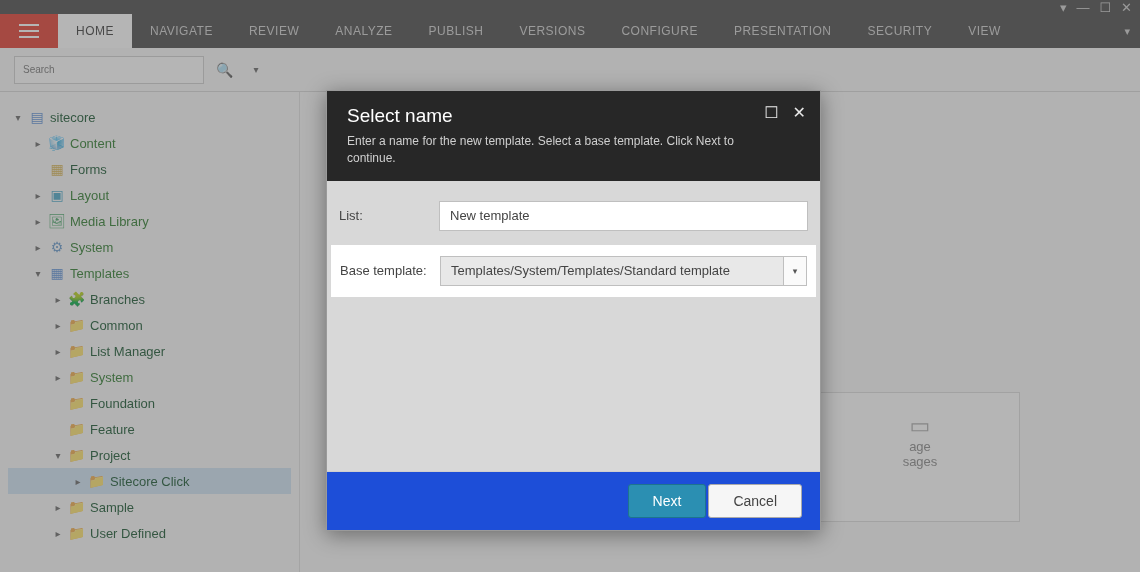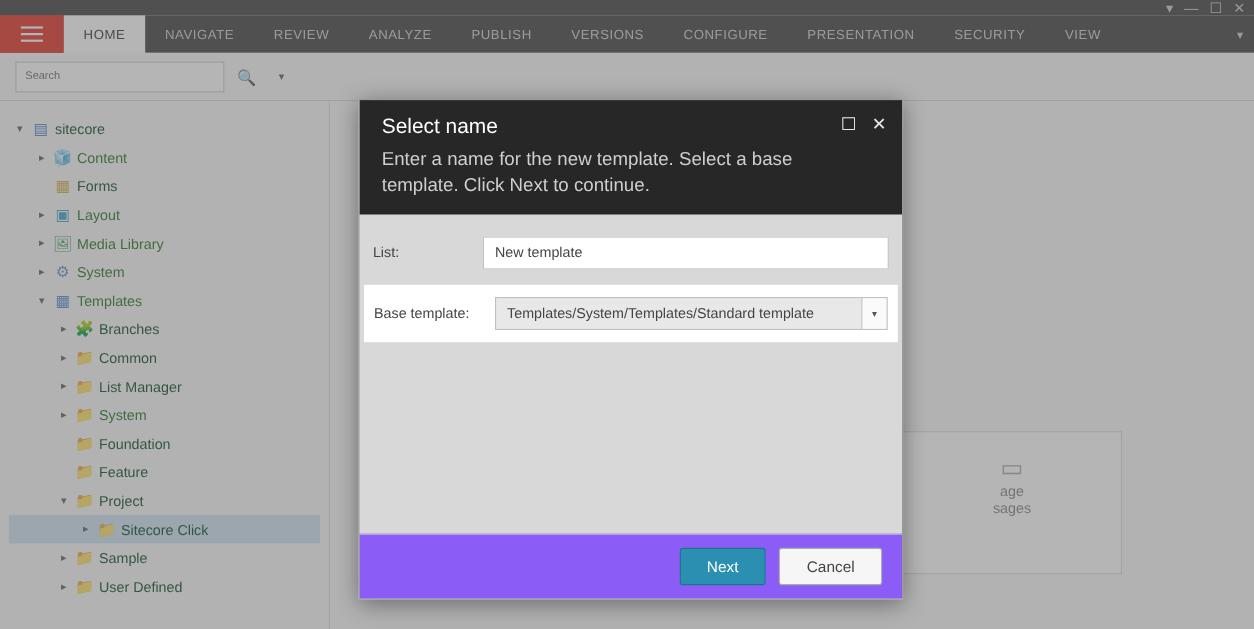--- a/index.html
+++ b/index.html
@@ -51,35 +51,35 @@
 .ic-branch { color: #5a8fd6; }
 .ic-folder { color: #e2b84f; }
 
 
 .overlay { position: absolute; inset: 0; background: rgba(90,90,90,0.45); }
 
 
 .dialog { position: absolute; left: 326px; top: 90px; width: 495px; background: #d8d8d8; border: 1px solid #9a9a9a; box-shadow: 0 4px 20px rgba(0,0,0,0.4); }
 .dialog-header { background: #272727; color: #fff; padding: 14px 20px 14px 20px; position: relative; }
 .dialog-title { font-size: 19px; font-weight: 400; margin-bottom: 6px; }
-.dialog-subtitle { font-size: 17px; color: #cfcfcf; line-height: 1.4; max-width: 400px; }
+.dialog-subtitle { font-size: 12px; color: #cfcfcf; line-height: 1.4; max-width: 400px; }
 .dialog-header-icons { position: absolute; top: 12px; right: 14px; display: flex; gap: 14px; }
 .dialog-header-icons span { cursor: pointer; color: #e8e8e8; font-size: 16px; }
 
 .dialog-body { padding: 20px 12px 30px 12px; background: #d8d8d8; }
 .form-row { display: flex; align-items: center; margin-bottom: 14px; }
 .form-row.highlight { background: #fff; padding: 10px 8px; margin: 0 -8px 14px -8px; border: 1px solid #fff; }
 .form-label { width: 100px; font-size: 13px; color: #444; }
 .form-input { flex: 1; height: 30px; border: 1px solid #bfbfbf; background: #fff; padding: 0 10px; font-size: 13px; color: #444; outline: none; }
-.form-input[readonly] { background: #e8e8e8; margin-left: 10px; }
+.form-input[readonly] { background: #e8e8e8; }
 .select-wrap { flex: 1; display: flex; }
 .select-wrap .form-input { border-right: none; }
 .select-drop { width: 24px; height: 30px; border: 1px solid #bfbfbf; background: #fafafa; display: flex; align-items: center; justify-content: center; cursor: pointer; font-size: 9px; color: #555; }
 
-.dialog-footer { background: #8b5cf6; border-top: 1px solid #cfcfcf; padding: 12px 18px; display: flex; justify-content: flex-end; gap: 12px; align-items: flex-end; }
+.dialog-footer { background: #1d4ed8; border-top: 1px solid #cfcfcf; padding: 12px 18px; display: flex; justify-content: flex-end; gap: 2px; align-items: flex-end; }
 .btn { height: 34px; padding: 0 24px; border: 1px solid #aaa; border-radius: 3px; background: #f6f6f6; color: #444; font-size: 14px; cursor: pointer; }
 .btn.primary { background: #2b8fb2; border-color: #1d748f; color: #fff; }
 
 
 .bg-card { position: absolute; right: 120px; top: 300px; width: 200px; height: 130px; border: 1px solid #ddd; background: #fff; padding: 20px; text-align: center; color: #888; }
 
 </style>
 </head>
 <body>
 

